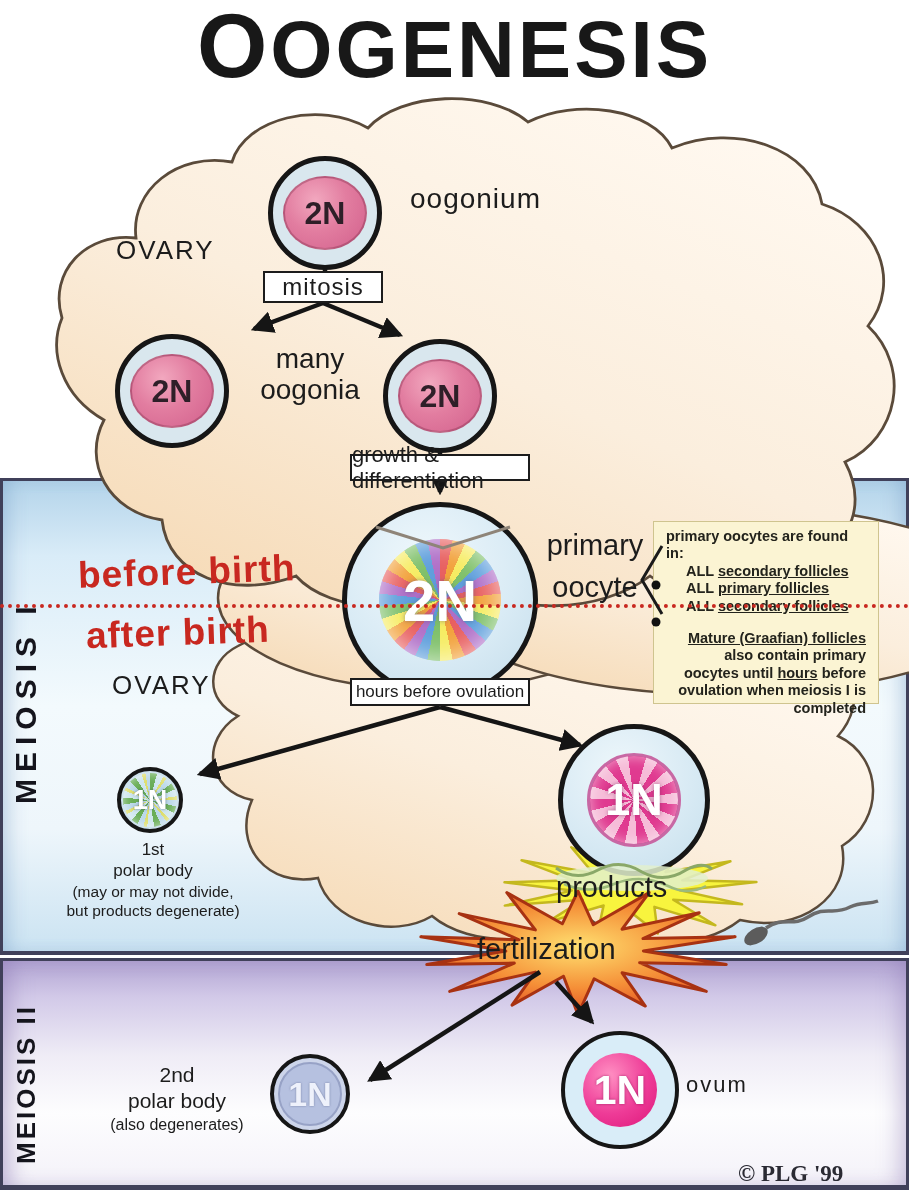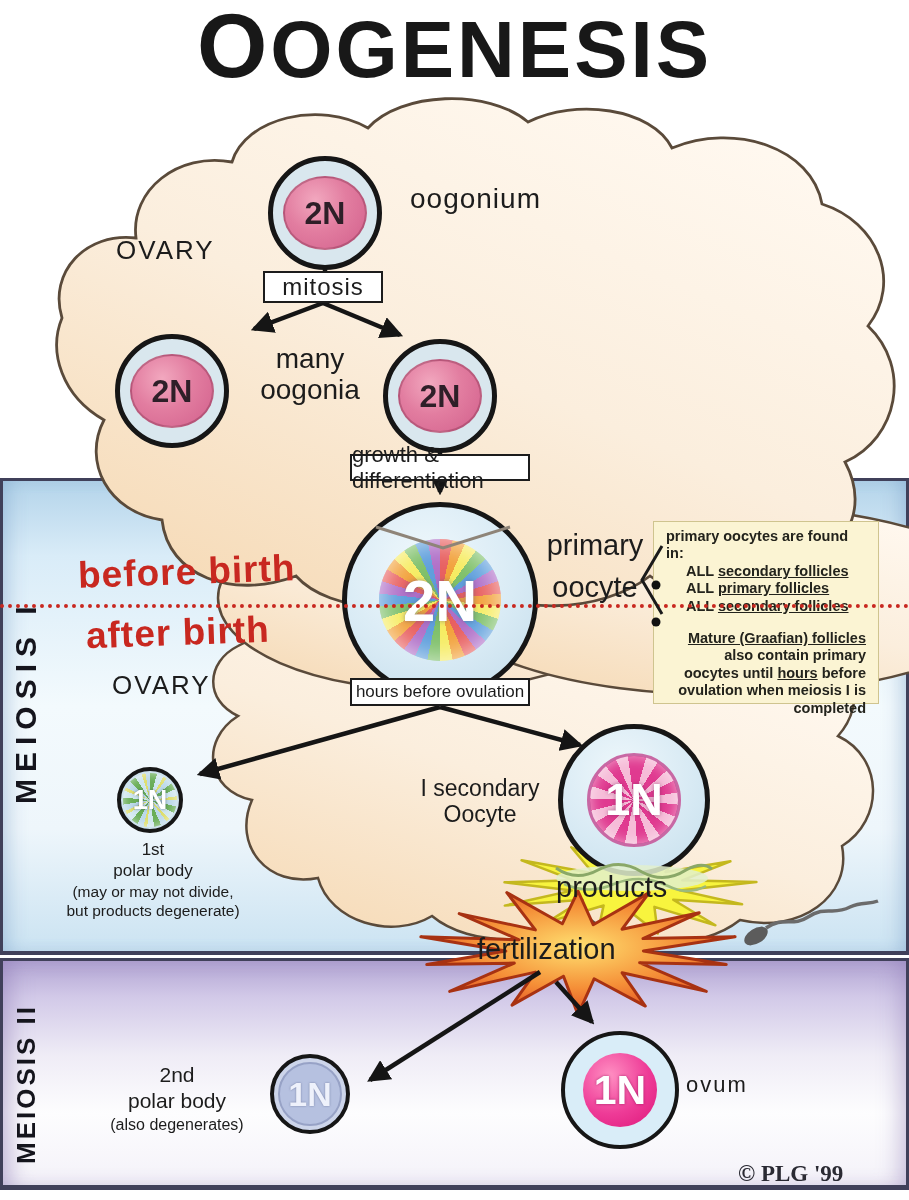--- a/index.html
+++ b/index.html
@@ -259,24 +259,20 @@
 
   <div id="box-hours" class="abs pbox">hours before ovulation</div>
 
   <div id="lbl-first-polar" class="abs lbl">
     <div>1st</div>
     <div>polar body</div>
     <div class="small">(may or may not divide,</div>
     <div class="small">but products degenerate)</div>
   </div>
 
-  <div id="lbl-secondary" class="abs lbl">
-    <div>I secondary</div>
-    <div>Oocyte</div>
-  </div>
 
   <div id="lbl-ovulation" class="abs lbl">products</div>
   <div id="lbl-fertilization" class="abs lbl">fertilization</div>
 
   <div id="lbl-second-polar" class="abs lbl">
     <div>2nd</div>
     <div>polar body</div>
     <div class="small">(also degenerates)</div>
   </div>
 

